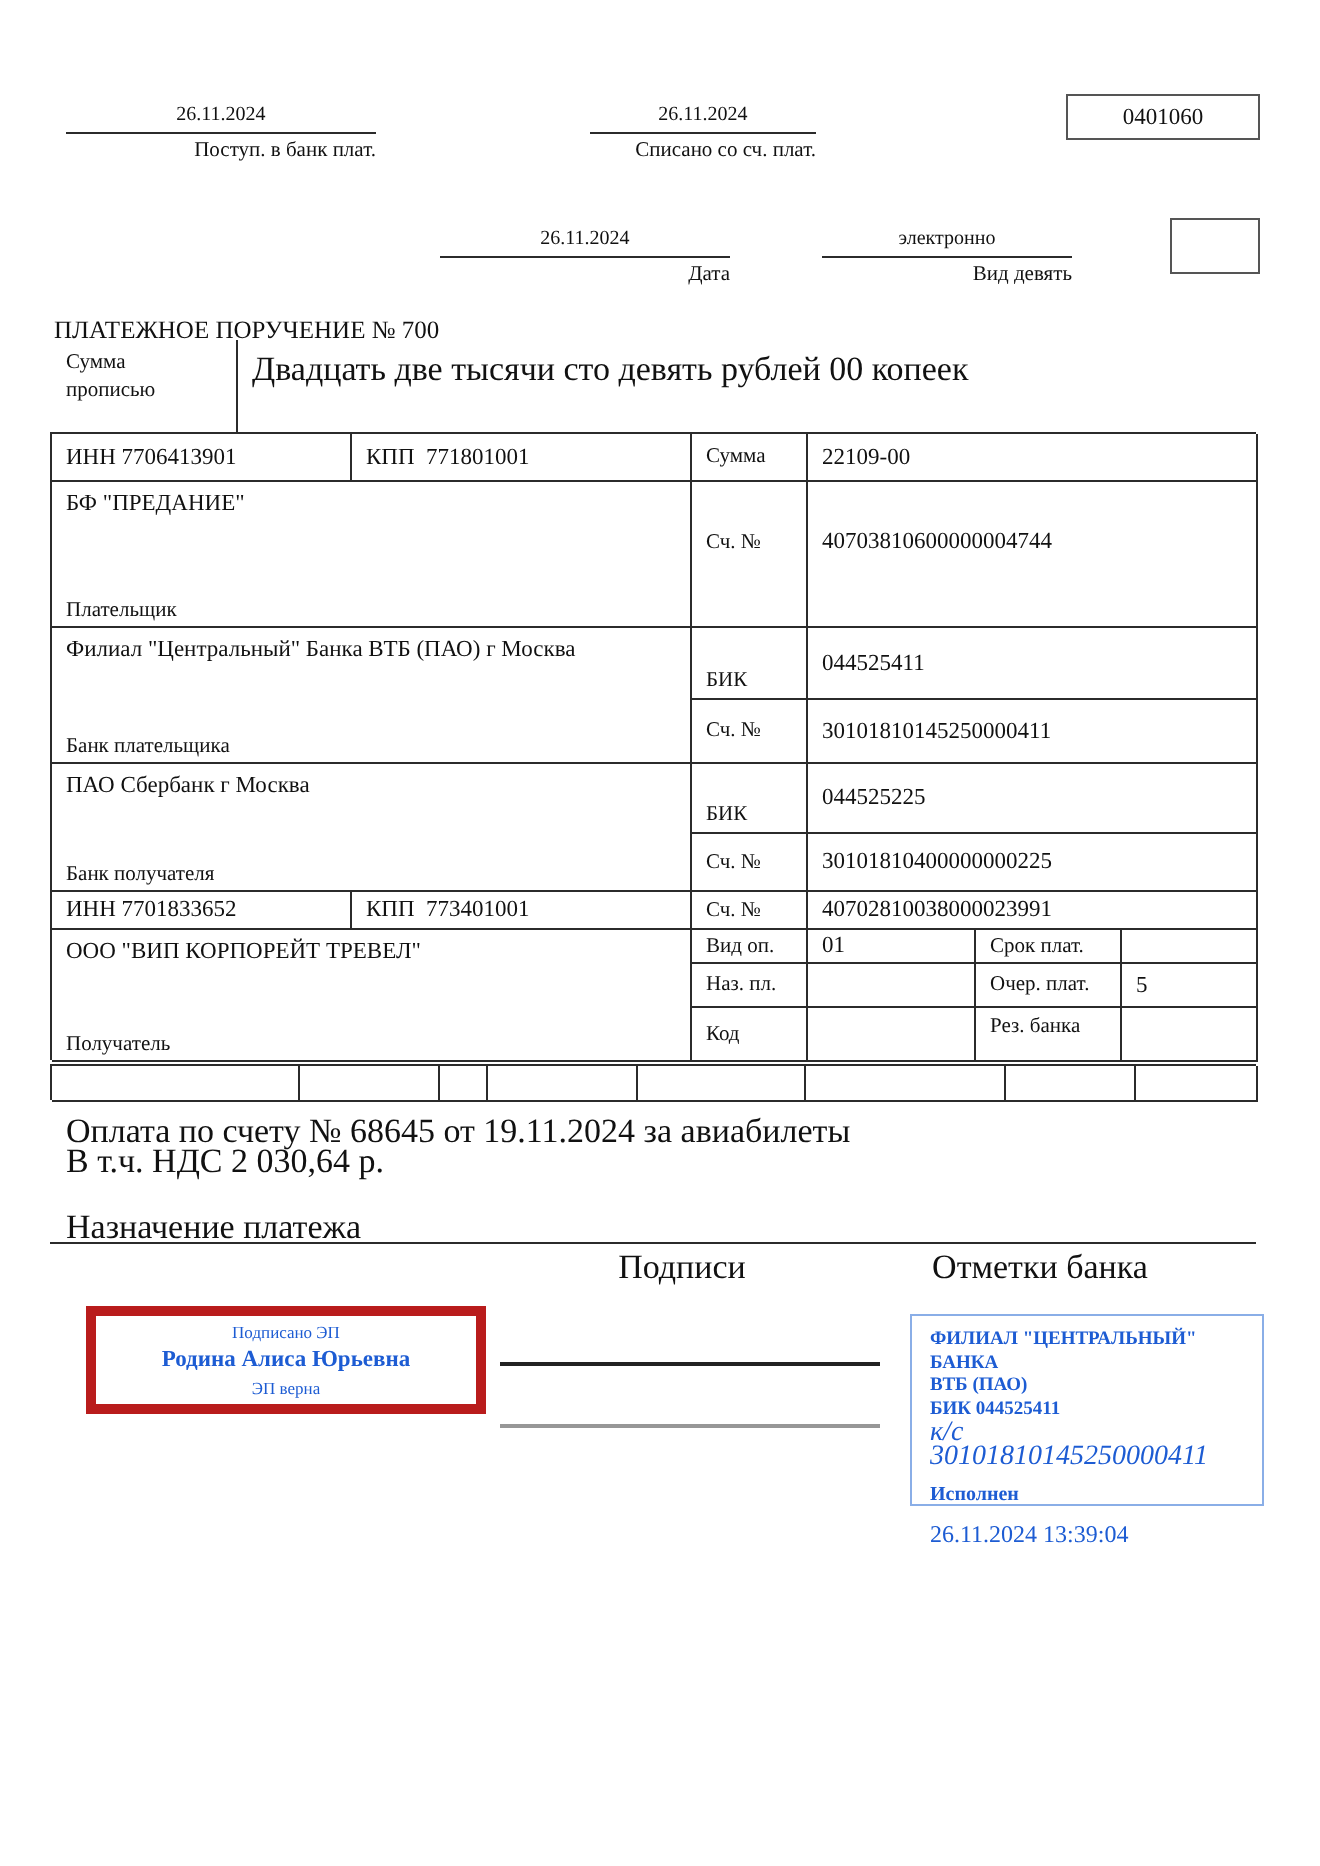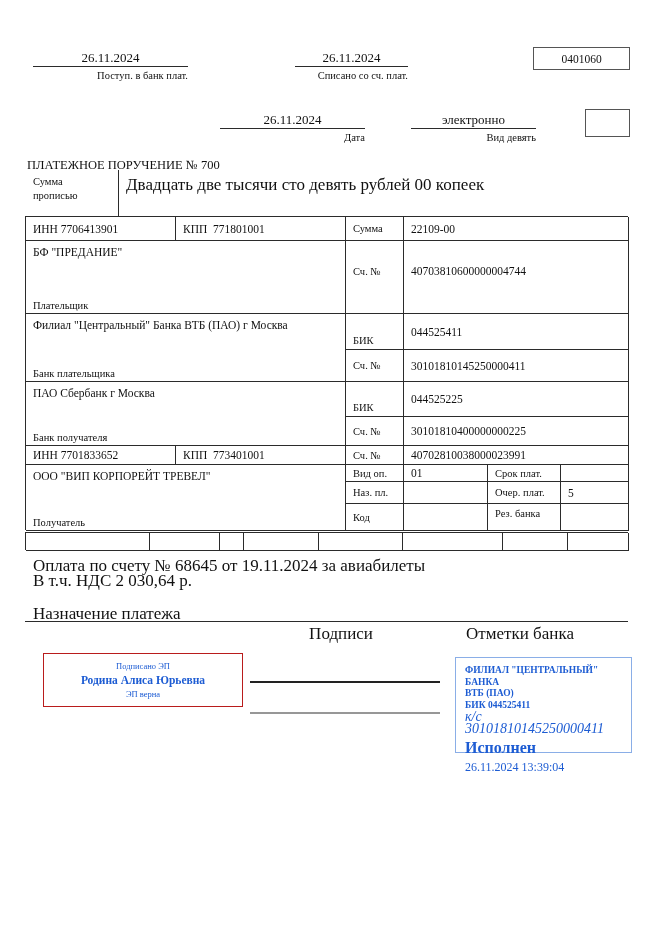--- a/index.html
+++ b/index.html
@@ -7,48 +7,48 @@
   .page {
     position:relative; width:660px; height:933px; background:#fff;
     font-family:"Liberation Serif","DejaVu Serif",serif; color:#111;
     overflow:hidden;
   }
   .abs { position:absolute; }
   .t11  { font-size:17px; line-height:13px; white-space:pre-wrap; }
   .t10  { font-size:10.5px; line-height:12px; white-space:pre-wrap; }
   .center { text-align:center; }
   .date-block { text-align:center; }
-  .date-block .dt { font-size:13px; line-height:13px; padding-bottom:2px; border-bottom:1px solid #2b2b2b; }
+  .date-block .dt { font-size:10px; line-height:13px; padding-bottom:2px; border-bottom:1px solid #2b2b2b; }
   .date-block .lb { font-size:10.5px; line-height:12px; padding-top:3px;text-align:right; }
   .code-box { border:1.5px solid #555; display:flex; align-items:center; justify-content:center; font-size:11.5px; }
   .vline { width:1px; background:#2b2b2b; }
   .hline { height:1px; background:#2b2b2b; }
   .tbl { border-top:1px solid #2b2b2b; border-left:1px solid #2b2b2b; }
   .cell {
     position:absolute; border-right:1px solid #2b2b2b; border-bottom:1px solid #2b2b2b;
     display:flex; align-items:center; padding:1px 4px 1px 7px;
     font-size:11.5px; white-space:pre-wrap; overflow:hidden;
   }
   .cell.lab { font-size:10.5px; }
   .cell.topv { align-items:flex-start; }
   .cell.botv { align-items:flex-end; padding-bottom:3px; }
   .cell.two { flex-direction:column; align-items:stretch; justify-content:space-between; padding:5px 4px 1px 7px; }
   .cell.two .nm { font-size:11.5px; }
   .cell.two .un { font-size:10.5px; padding-bottom:1px; }
   .blue { color:#1d5cd3; }
   .stampL {
-    border:1px solid #b91c1c; display:flex; flex-direction:column;
+    border:5px solid #b91c1c; display:flex; flex-direction:column;
     align-items:center; justify-content:center; gap:3px; text-align:center;
   }
   .stampL .s { font-size:8.5px; line-height:9px; }
   .stampL .n { font-size:11.5px; line-height:13px; font-weight:bold; }
   .stampR { border:1px solid #8aaee7; padding:7px 9px; }
   .stampR .r1 { font-size:9.5px; line-height:11.5px; font-weight:bold; white-space:pre-wrap; }
   .stampR .r2 { font-size:14px; line-height:12px; white-space:pre-wrap;font-style:italic; }
-  .stampR .st { font-size:16px; line-height:15px; font-weight:bold; margin-top:5px; }
+  .stampR .st { font-size:10px; line-height:15px; font-weight:bold; margin-top:5px; }
   .stampR .dt { font-size:12px; line-height:13px; margin-top:6px; }
   .sigline { height:1.5px; }
 </style>
 </head>
 <body>
 
 <div class="page">
 
   <div class="abs date-block" style="left:33px; top:51px; width:155px;">
     <div class="dt">26.11.2024</div>

